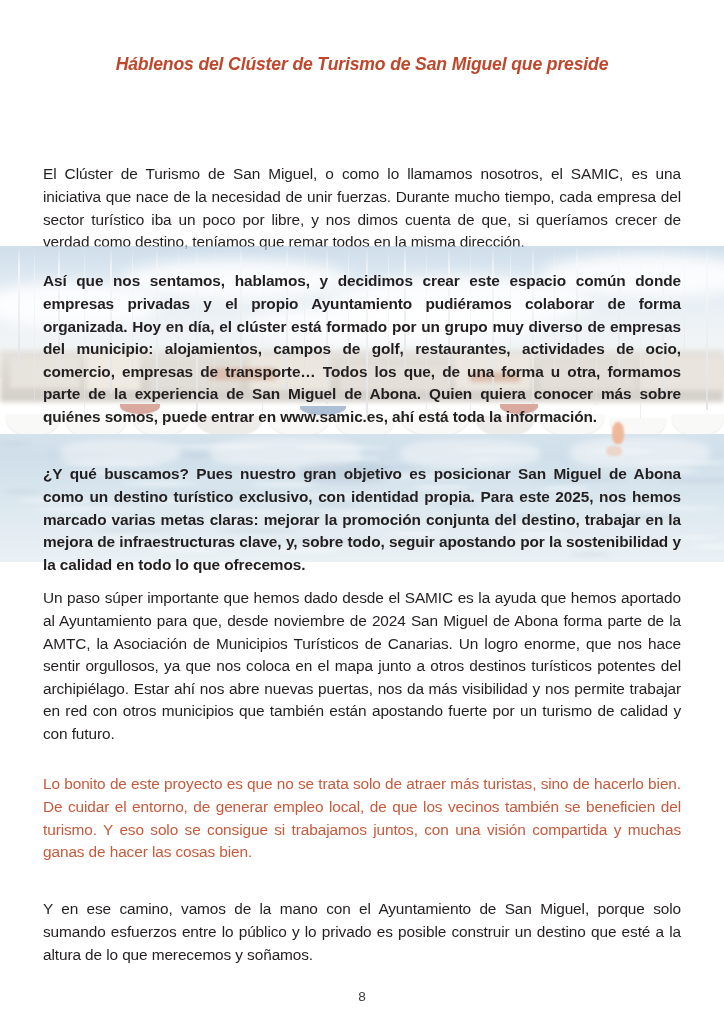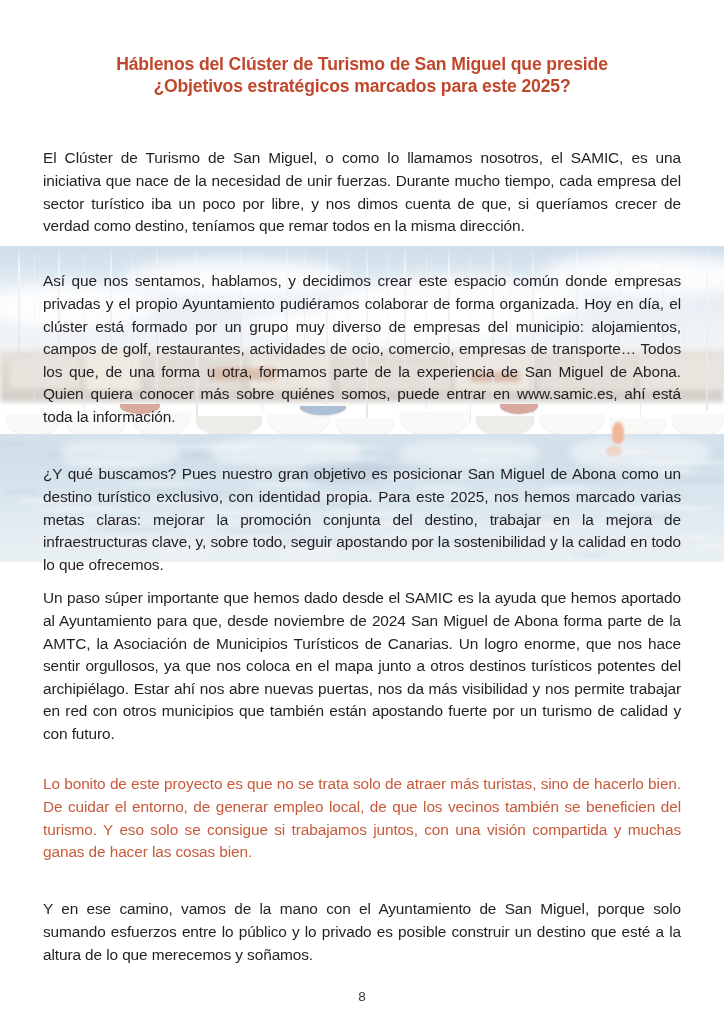--- a/index.html
+++ b/index.html
@@ -30,37 +30,37 @@
     left: 42px;
     top: 54px;
     width: 640px;
     text-align: center;
     color: #c0472b;
     font-weight: bold;
     font-size: 17.6px;
     line-height: 21.5px;
     letter-spacing: -0.15px;
   }
-  .heading .hline { display: block; white-space: nowrap; }
+  .heading .hline { display: block; white-space: nowrap; font-style: italic; }
 
   
   .para {
     position: absolute;
     left: 43px;
     width: 638px;
     font-size: 15.4px;
     line-height: 22.6px;
     text-align: justify;
     text-justify: inter-word;
     color: #231f20;
     letter-spacing: -0.1px;
   }
   .para.accent { color: #c85a3c; }
 
-  #para1 { top: 132px; }
+  #para1 { top: 148px; }
   #para2 { top: 255px; }
   #para3 { top: 448px; }
   #para4 { top: 572px; }
   #para5 { top: 758px; }
   #para6 { top: 883px; }
 
   
   .photo-band {
     position: absolute;
     left: 0;
@@ -174,21 +174,21 @@
 
   .buoy {
     position: absolute;
     background: #e06a2c;
     border-radius: 45% 45% 40% 40%;
     filter: blur(1.2px);
     opacity: 0.95;
   }
 
   
-  #para2, #para3 { z-index: 12; }
+  #para2, #para3 { z-index: 12; font-weight: bold; }
 
   
   .footer-brand {
     position: absolute;
     left: 0;
     top: 967px;
     width: 724px;
     text-align: center;
     font-size: 10.4px;
     font-weight: bold;
@@ -205,21 +205,20 @@
     color: #3a3a3a;
   }
 </style>
 </head>
 <body>
 
 <div class="page">
 
   <div class="heading">
     <span class="hline">Háblenos del Clúster de Turismo de San Miguel que preside</span>
-    <span class="hline">¿Objetivos estratégicos marcados para este 2025?</span>
   </div>
 
   <div class="photo-band">
     <div class="ph-sky"></div>
     <div class="ph-cloud cl1"></div>
     <div class="ph-cloud cl2"></div>
     <div class="ph-cloud cl3"></div>
     <div class="ph-cloud cl4"></div>
     <div class="ph-cloud cl5"></div>
 

